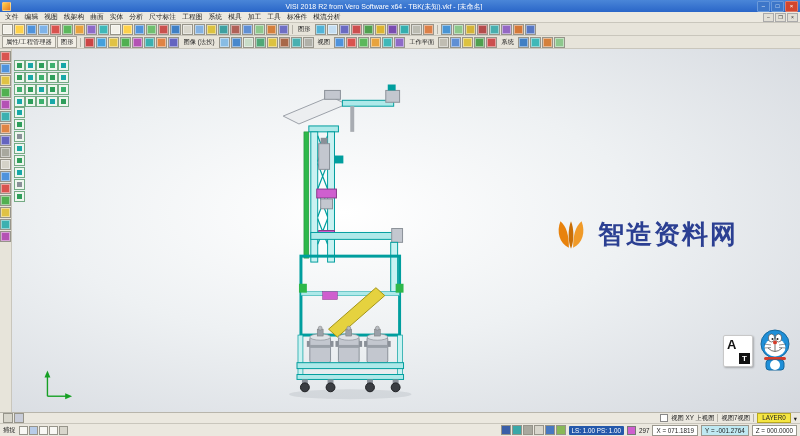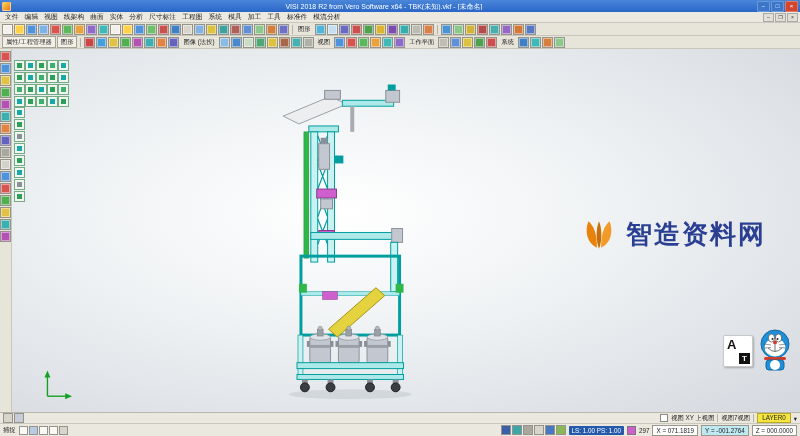--- a/index.html
+++ b/index.html
@@ -33,21 +33,21 @@
   .main{flex:1;display:flex;min-height:0;position:relative;}
   .leftstrip{width:11px;flex:0 0 11px;background:#e7e4da;border-right:1px solid #c9c6bc;display:flex;flex-direction:column;align-items:center;padding-top:2px;gap:1px;}
   .viewport{flex:1;position:relative;background:radial-gradient(ellipse at 42% 45%, #ffffff 0%, #eef1f3 45%, #d4d8de 100%);overflow:hidden;}
   .palette{position:absolute;left:2px;top:11px;display:grid;grid-template-columns:repeat(5,10px);gap:1px;z-index:3;}
   .palette-col{position:absolute;left:2px;top:58px;display:flex;flex-direction:column;gap:1px;z-index:3;}
   .picon{width:9px;height:9px;border:1px solid #74aa84;background:#eef6ee;display:flex;align-items:center;justify-content:center;}
   .pdot{width:5px;height:5px;}
   .modelsvg{position:absolute;inset:0;width:100%;height:100%;z-index:1;}
 
   
-  .watermark{position:absolute;left:568px;top:166px;display:flex;align-items:center;gap:8px;z-index:2;}
+  .watermark{position:absolute;left:540px;top:166px;display:flex;align-items:center;gap:8px;z-index:2;}
   .wmtext{font-size:26px;font-weight:bold;color:var(--wm-text,#2b3f92);letter-spacing:2px;white-space:nowrap;}
 
   
   .stamp{position:absolute;left:711px;top:286px;width:28px;height:30px;background:#fff;border:1px solid #c8c8c8;box-shadow:1px 1px 2px rgba(0,0,0,.25);border-radius:2px;z-index:2;}
   .stampA{position:absolute;left:3px;top:1px;font-size:13px;font-weight:bold;color:#111;}
   .stampT{position:absolute;right:2px;bottom:2px;width:11px;height:11px;background:#111;color:#fff;font-size:8px;line-height:11px;text-align:center;font-weight:bold;}
   .doraemon{position:absolute;left:744px;top:280px;z-index:2;}
 
   
   .status1{height:10px;flex:0 0 10px;background:#ebe8df;border-top:1px solid #b8b5ab;display:flex;align-items:center;font-size:6.3px;color:#222;padding:0 3px;gap:3px;}

